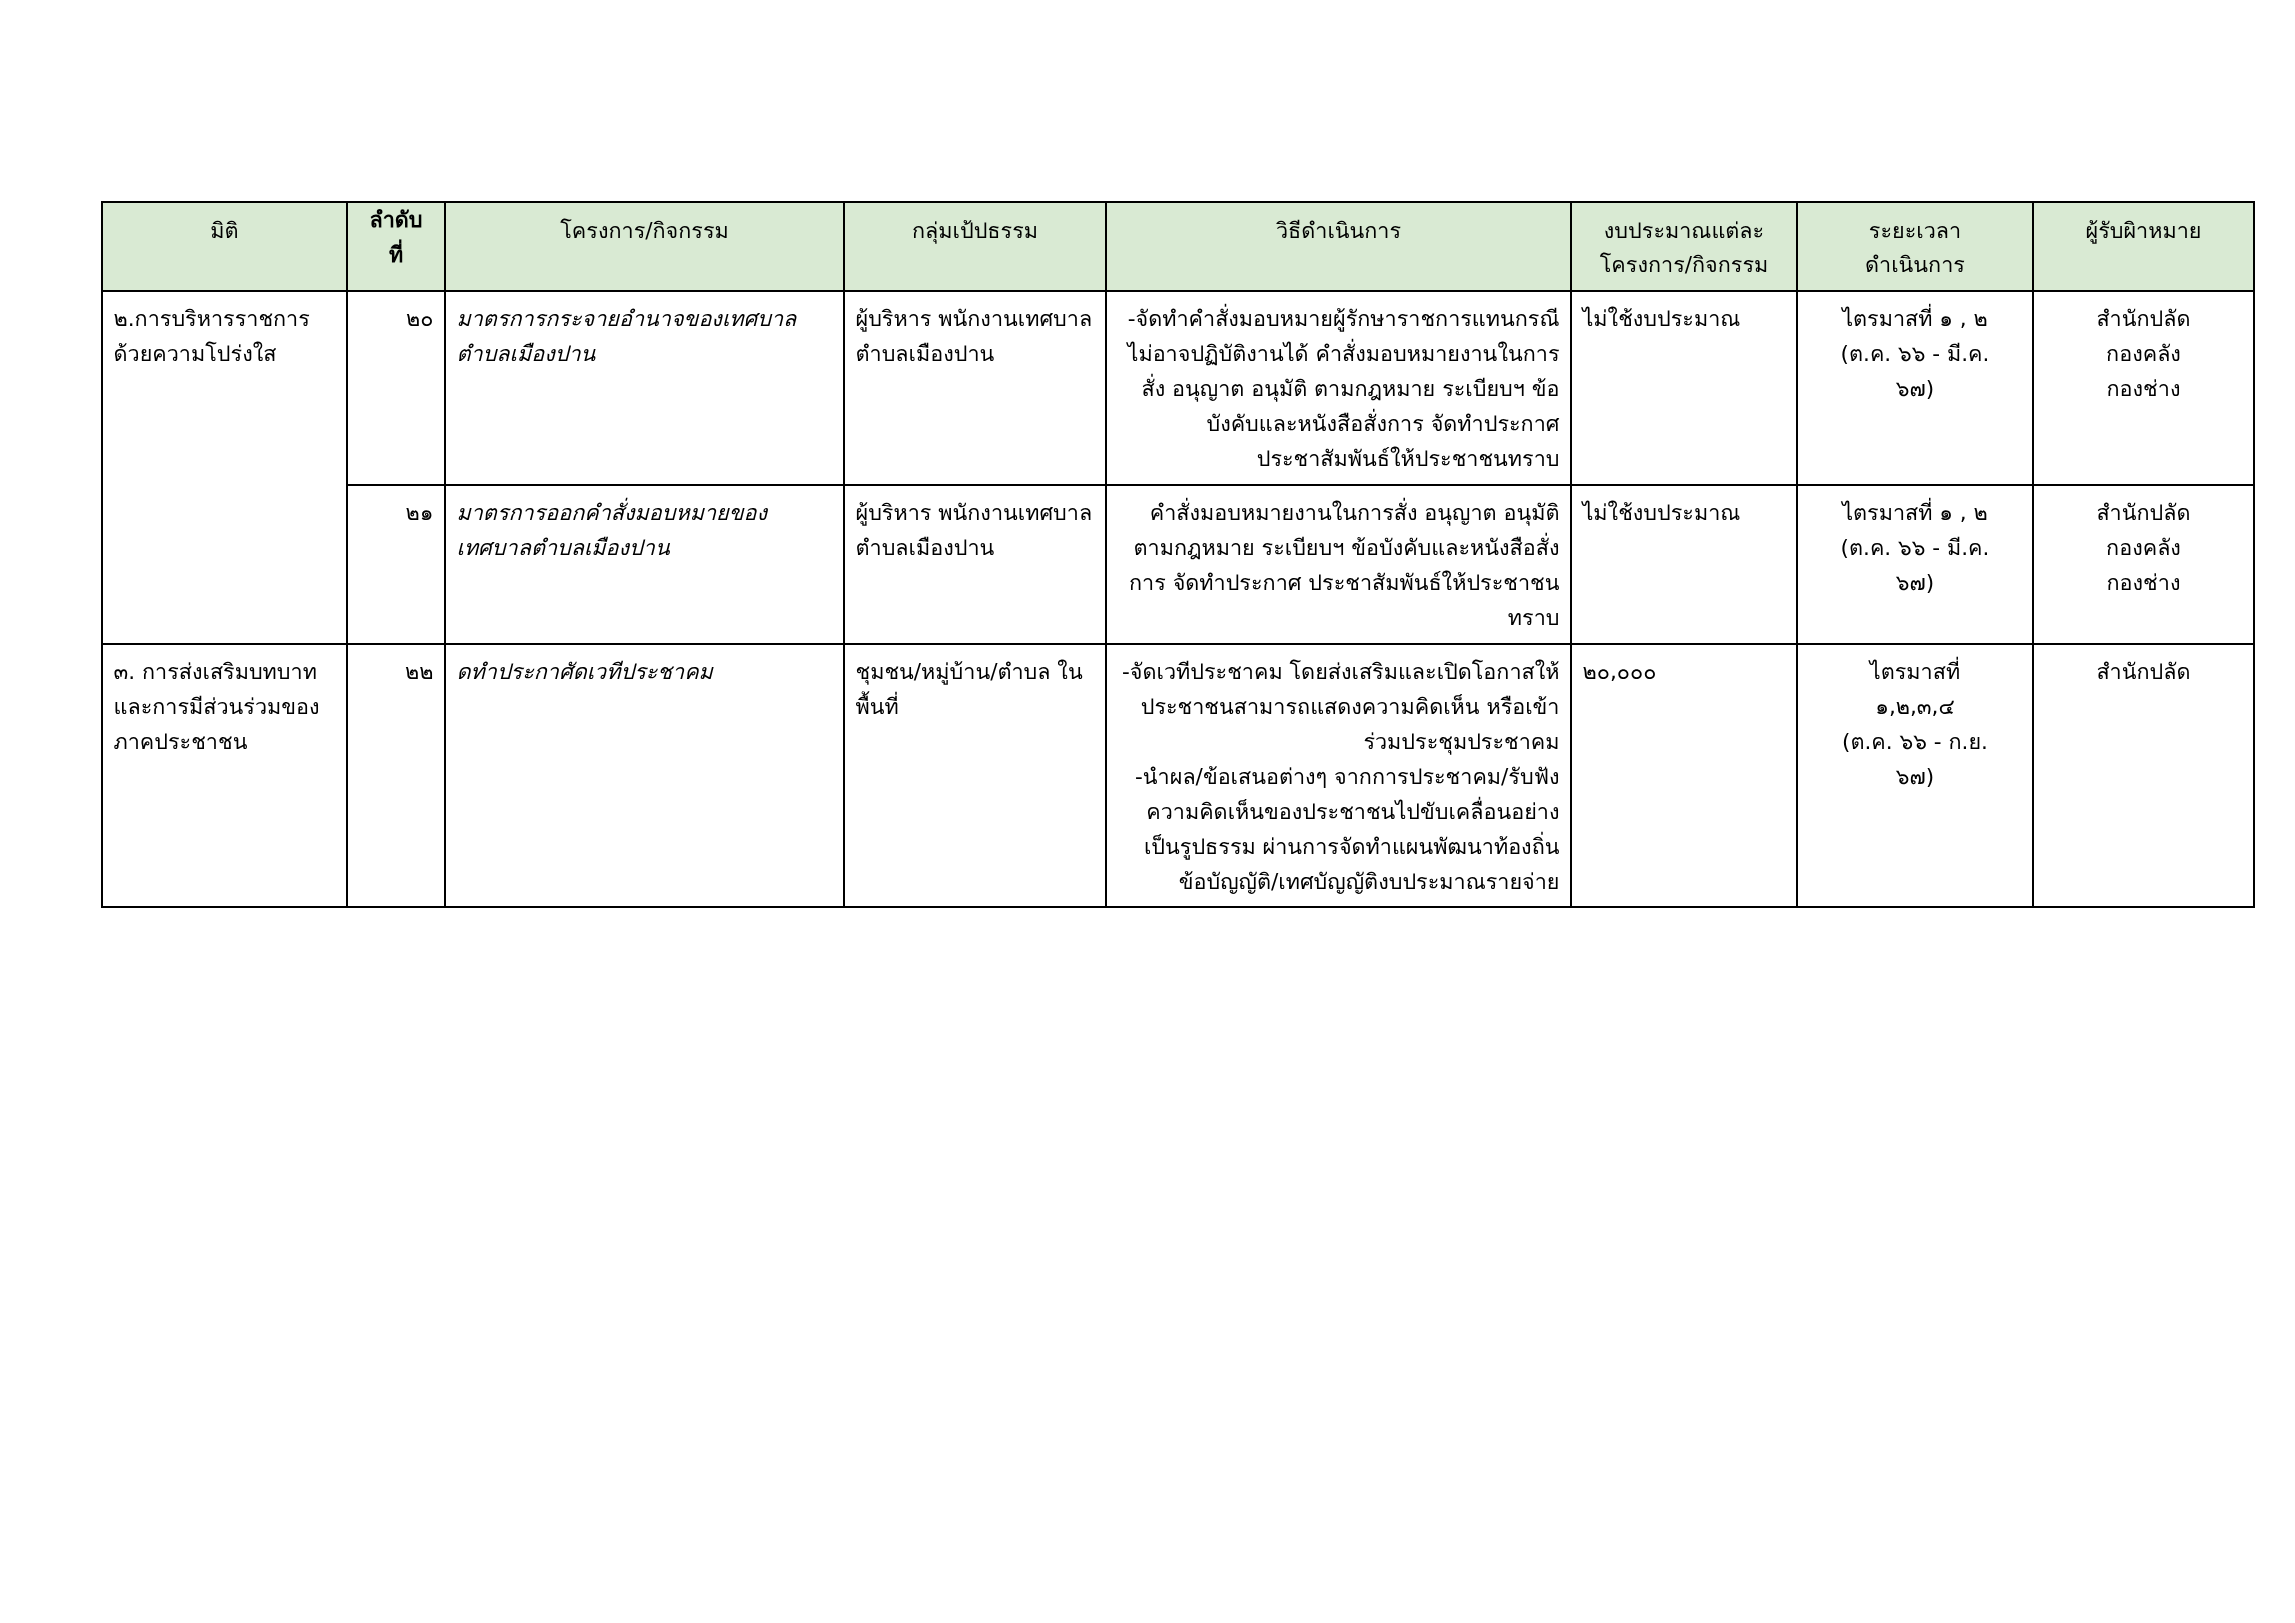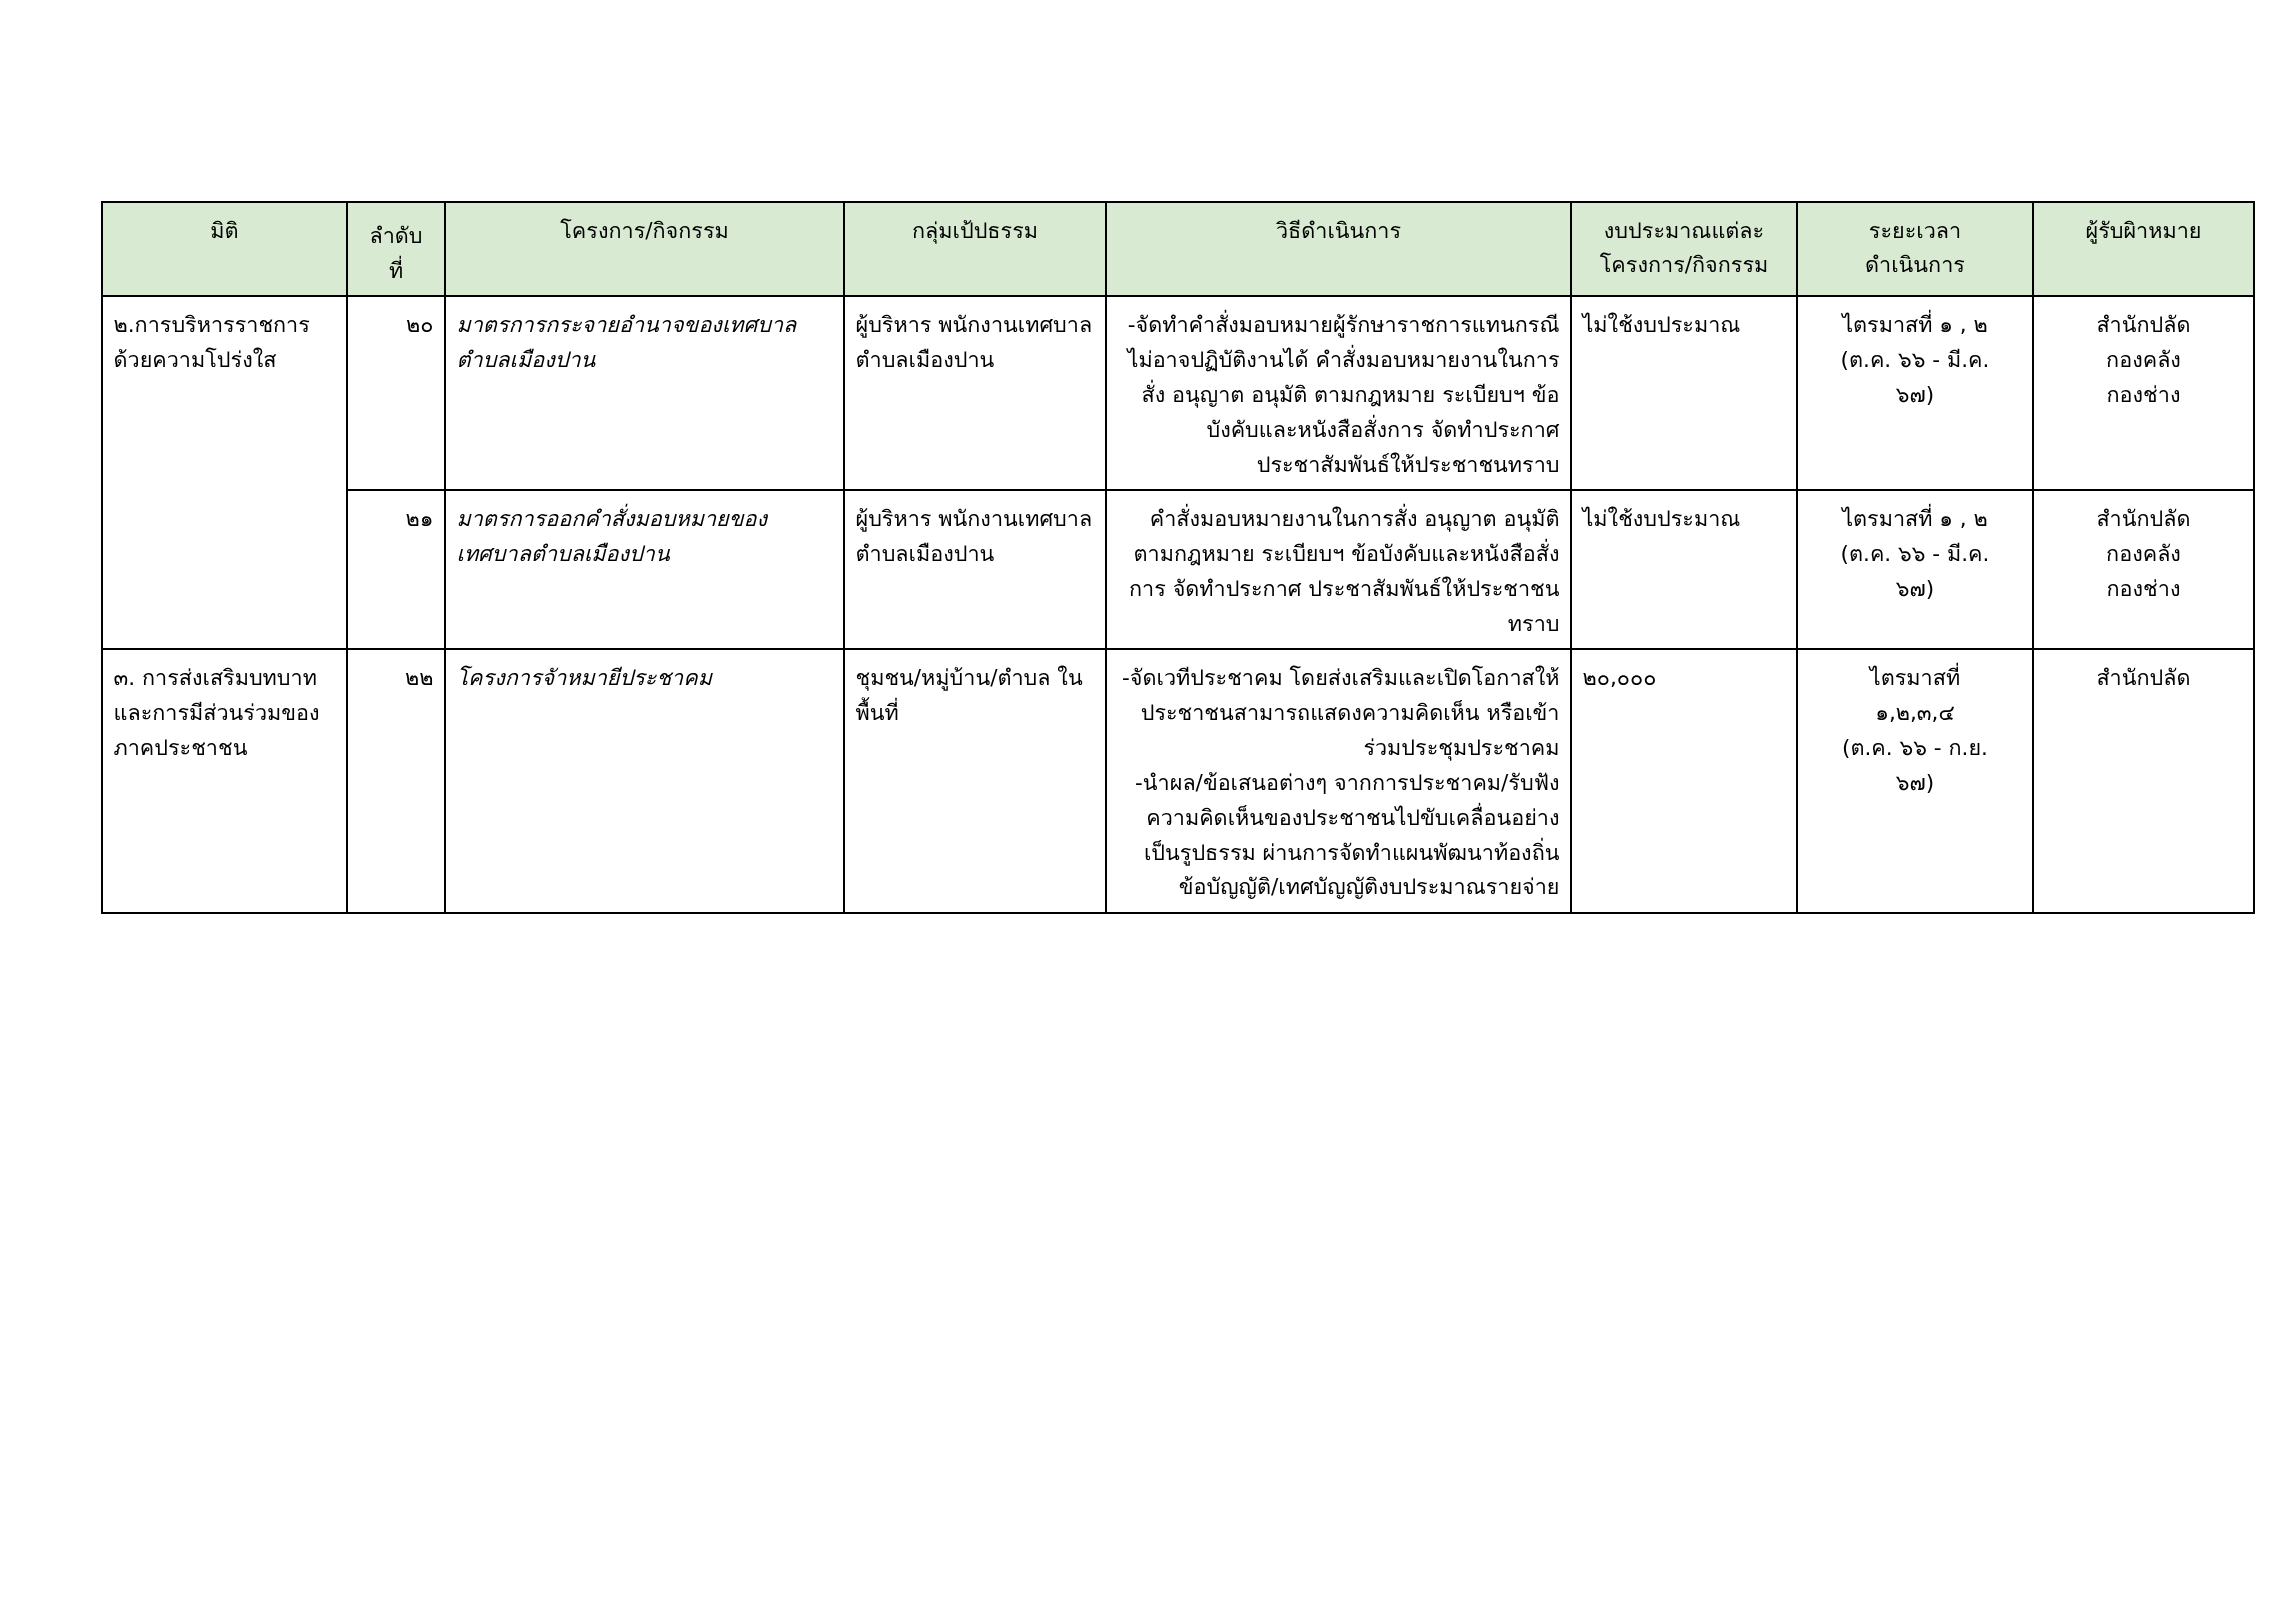--- a/index.html
+++ b/index.html
@@ -45,21 +45,22 @@
   thead th {
     background: #d9ead3;
     text-align: center;
     vertical-align: middle;
     padding: 13px 6.5px;
     border-bottom-width: 2.6px;
   }
 
   thead th.hdr-tall {
     vertical-align: top;
-    padding-top: 16px;
+    padding-top: 0;
+    font-weight: bold;
   }
 
   
   col.c-dimension   { width: 245px; }
   col.c-seq         { width: 98px; }
   col.c-project     { width: 399px; }
   col.c-target      { width: 262px; }
   col.c-method      { width: 465px; }
   col.c-budget      { width: 226px; }
   col.c-period      { width: 236px; }
@@ -165,21 +166,21 @@
         <td class="col-owner">
           <span class="cell-line">สำนักปลัด</span>
           <span class="cell-line">กองคลัง</span>
           <span class="cell-line">กองช่าง</span>
         </td>
       </tr>
 
       <tr>
         <td class="col-dimension wrap">๓. การส่งเสริมบทบาทและการมีส่วนร่วมของภาคประชาชน</td>
         <td class="col-seq">๒๒</td>
-        <td class="col-project wrap">โครงการจัาหมายีประชาคม</td>
+        <td class="col-project wrap">ดทำประกาศัดเวทีประชาคม</td>
         <td class="col-target wrap">ชุมชน/หมู่บ้าน/ตำบล ในพื้นที่</td>
         <td class="col-method wrap" style="white-space: pre-line;">-จัดเวทีประชาคม โดยส่งเสริมและเปิดโอกาสให้ประชาชนสามารถแสดงความคิดเห็น หรือเข้าร่วมประชุมประชาคม
 -นำผล/ข้อเสนอต่างๆ จากการประชาคม/รับฟังความคิดเห็นของประชาชนไปขับเคลื่อนอย่างเป็นรูปธรรม ผ่านการจัดทำแผนพัฒนาท้องถิ่น ข้อบัญญัติ/เทศบัญญัติงบประมาณรายจ่าย</td>
         <td class="col-budget wrap">๒๐,๐๐๐</td>
         <td class="col-period">
           <span class="cell-line">ไตรมาสที่</span>
           <span class="cell-line">๑,๒,๓,๔</span>
           <span class="cell-line">(ต.ค. ๖๖ - ก.ย.</span>
           <span class="cell-line">๖๗)</span>
         </td>

